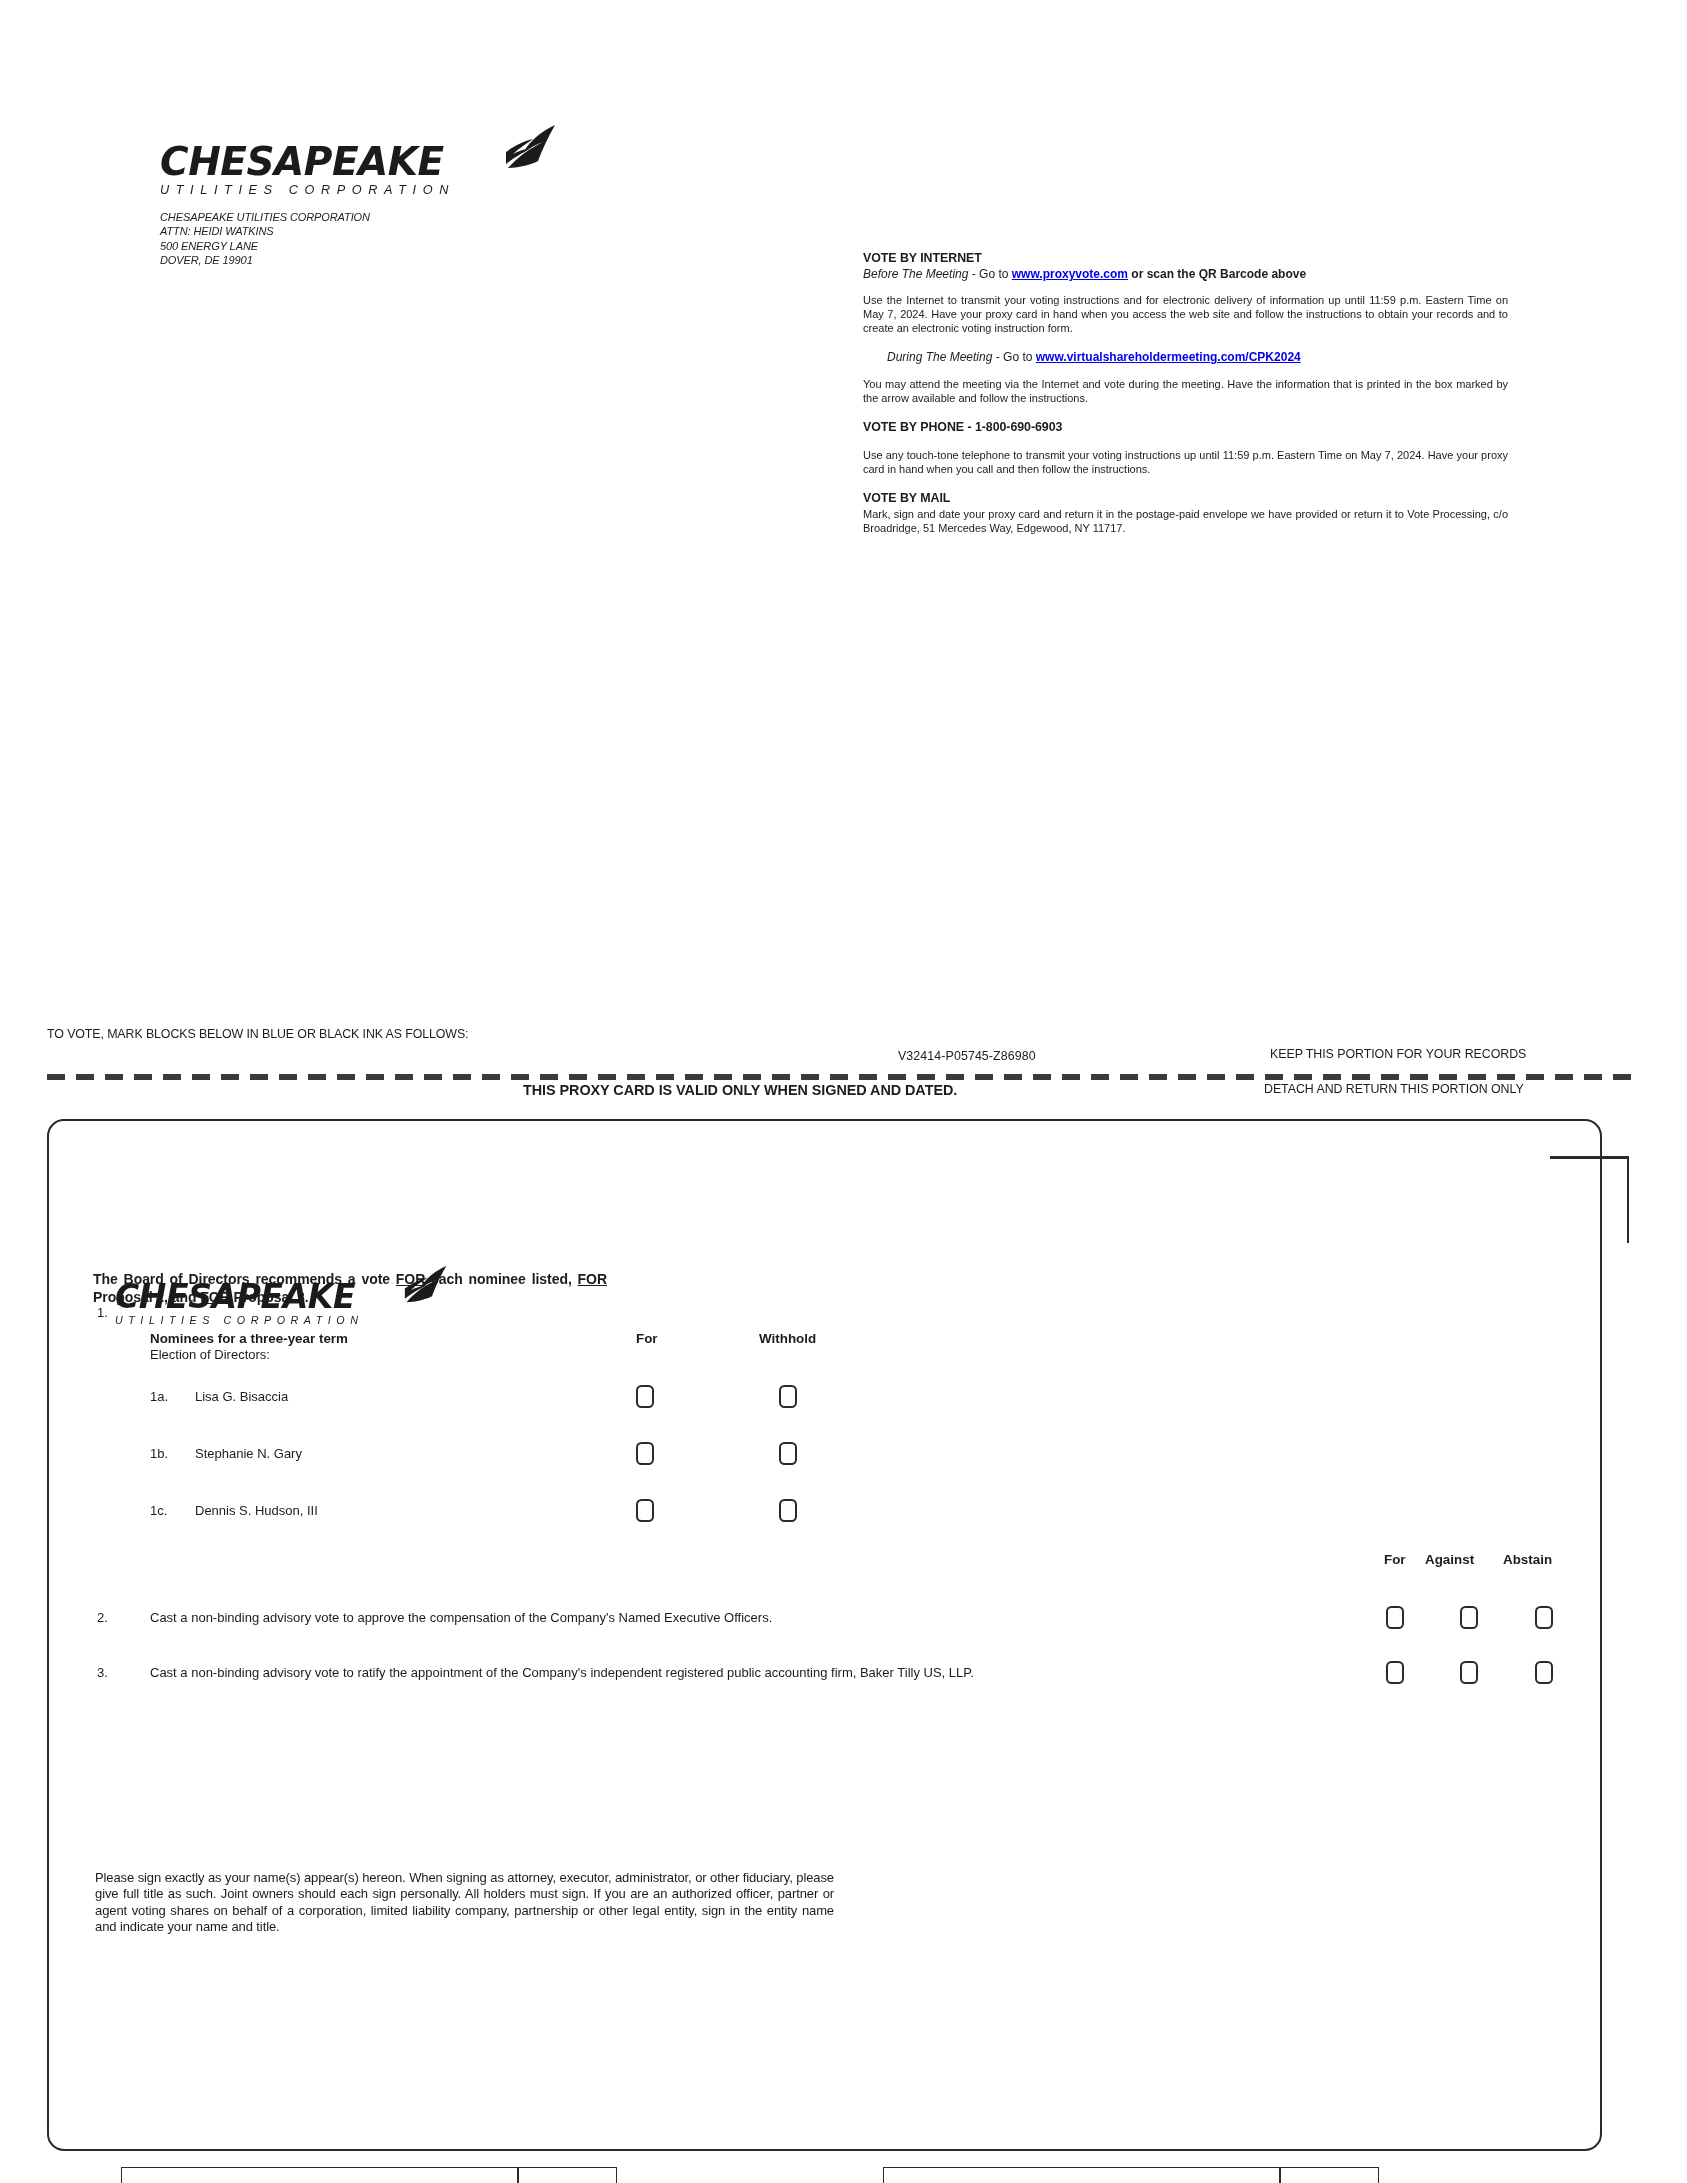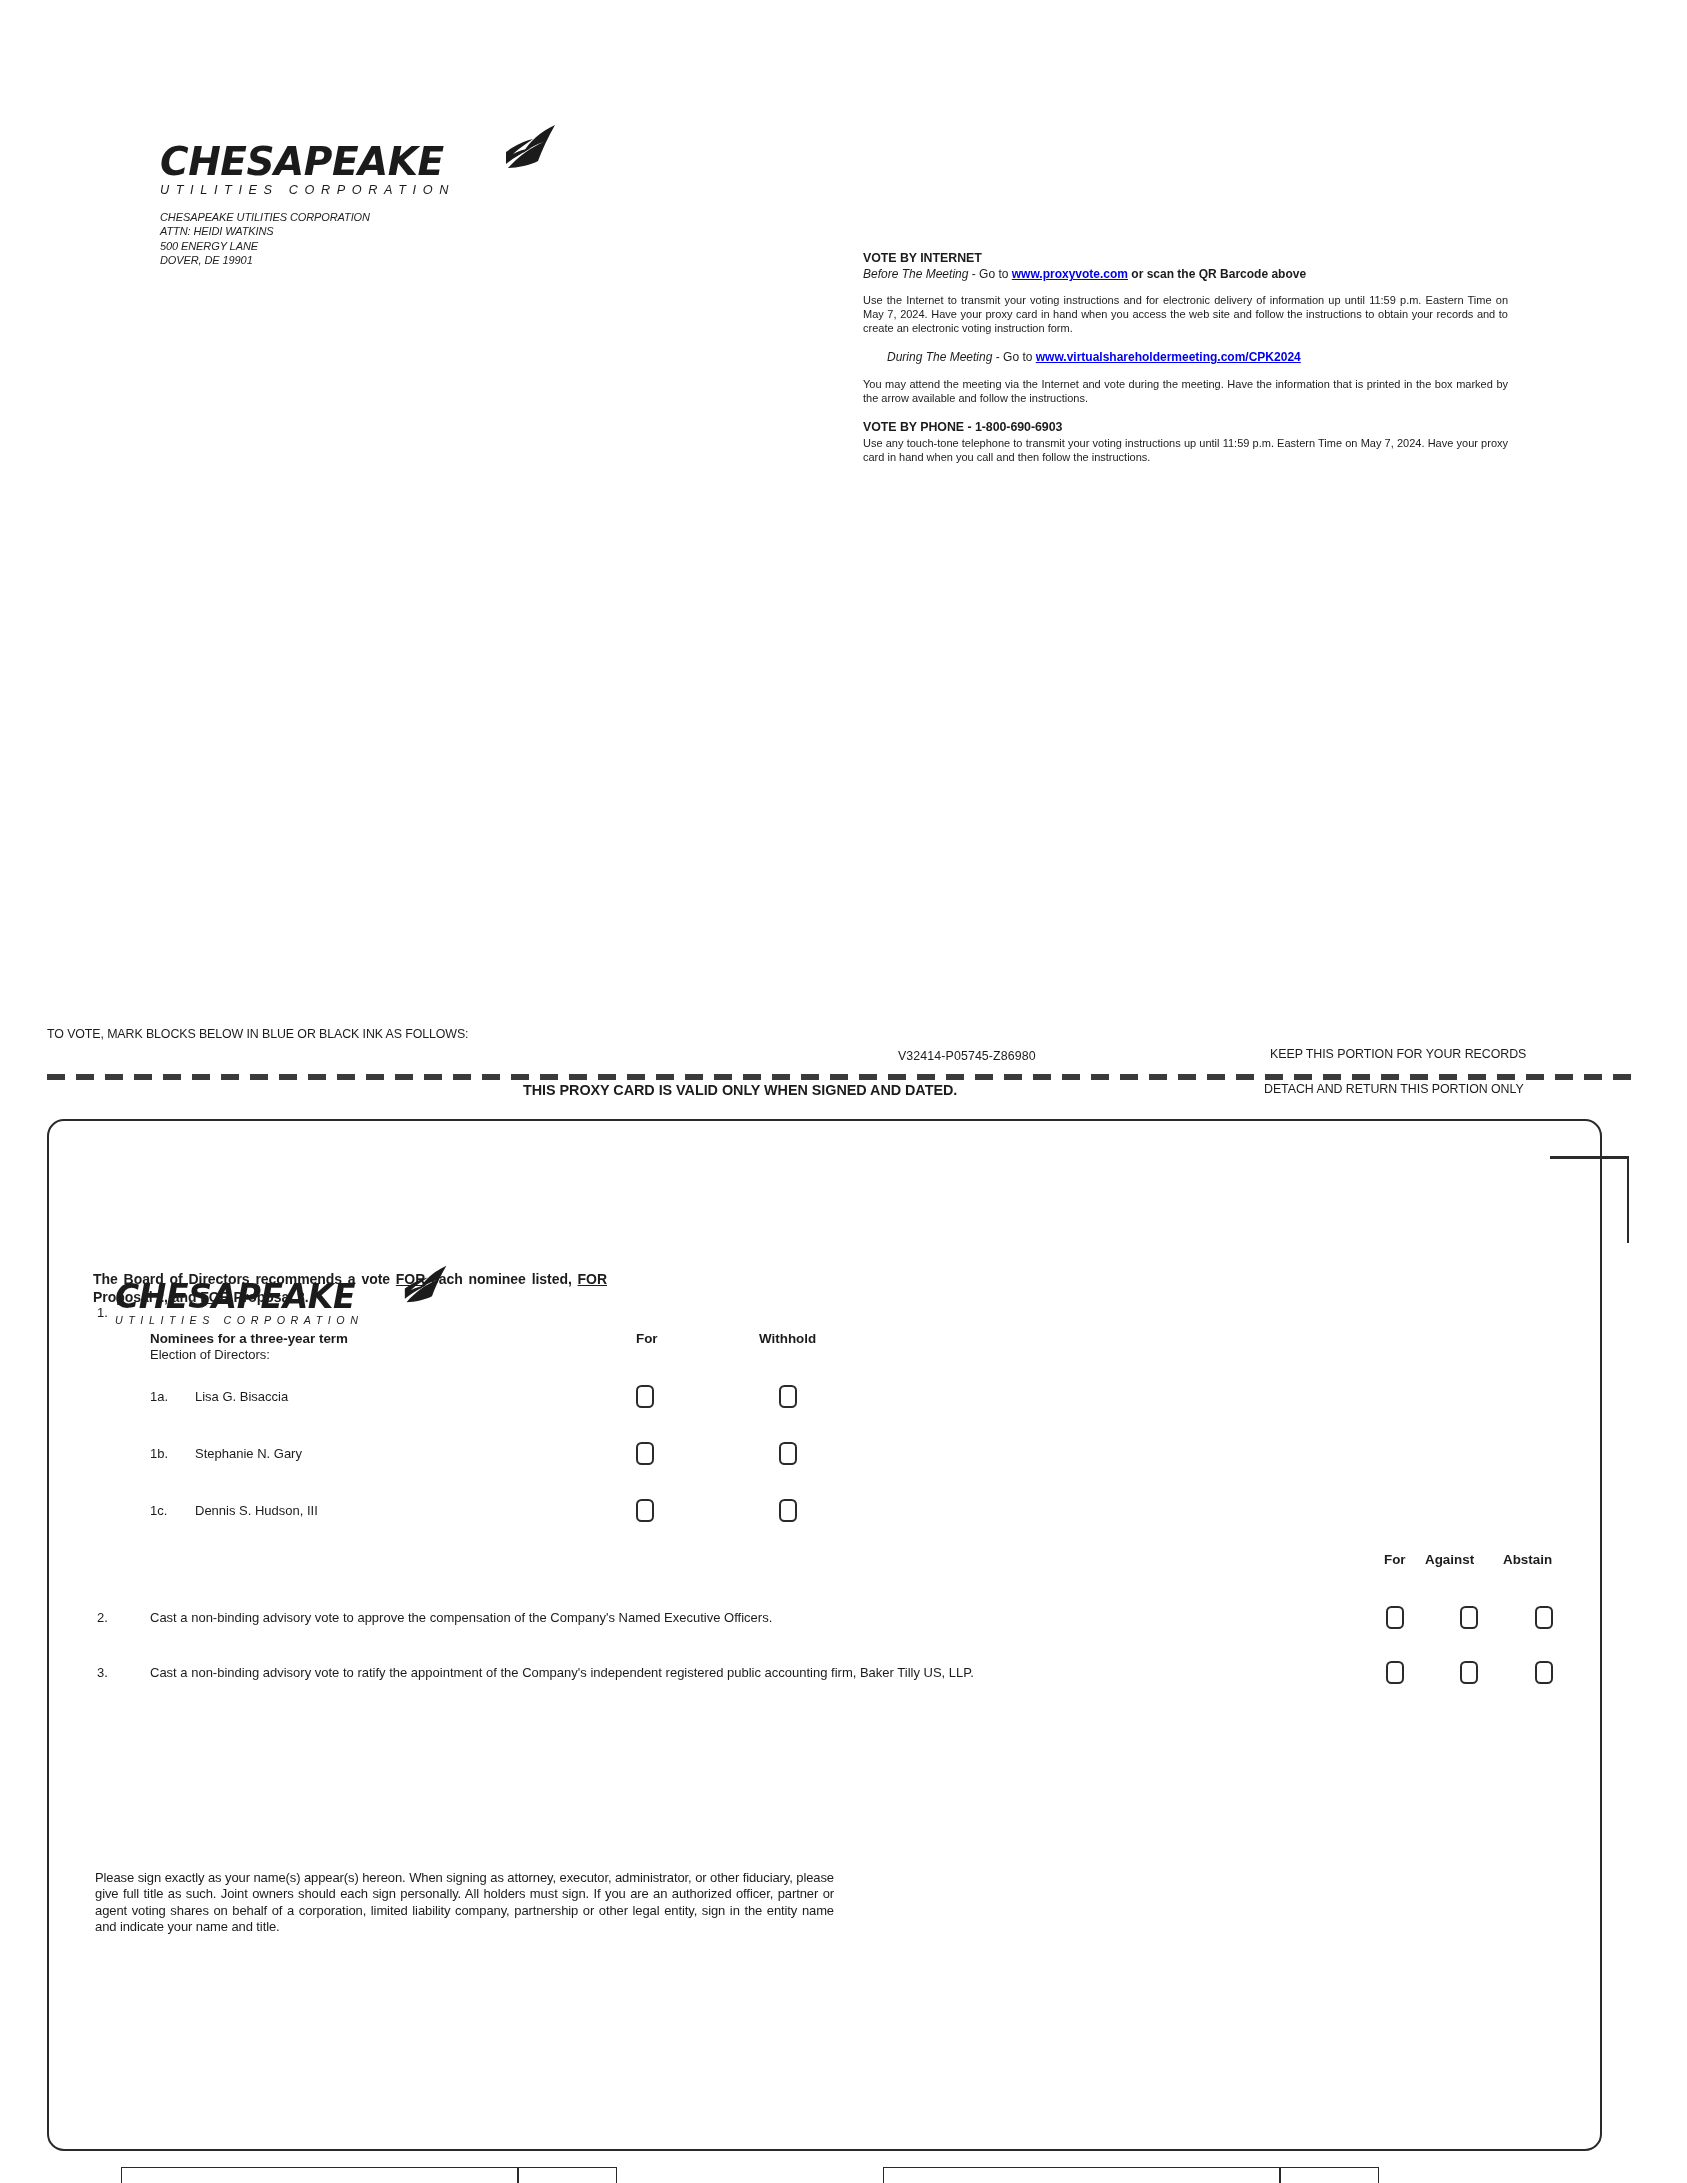--- a/index.html
+++ b/index.html
@@ -235,23 +235,27 @@
       </p>
       <p class="ins-body">Use the Internet to transmit your voting instructions and for electronic delivery of information up until 11:59 p.m. Eastern Time on May 7, 2024. Have your proxy card in hand when you access the web site and follow the instructions to obtain your records and to create an electronic voting instruction form.</p>
       <p class="ins-lead ins-gap">
         <span class="i">During The Meeting</span><span> - Go to </span><a class="ins-link" href="#">www.virtualshareholdermeeting.com/CPK2024</a>
       </p>
       <p class="ins-body">You may attend the meeting via the Internet and vote during the meeting. Have the information that is printed in the box marked by the arrow available and follow the instructions.</p>
     </div>
 
     <div style="margin-top:15px">
       <p class="ins-head">VOTE BY PHONE - 1-800-690-6903</p>
-      <p class="ins-body" style="margin-top:1px">Use any touch-tone telephone to transmit your voting instructions up until 11:59 p.m. Eastern Time on May 7, 2024. Have your proxy card in hand when you call and then follow the instructions.</p>
-    </div>
-
+      <p class="ins-body" style="margin-top:13px">Use any touch-tone telephone to transmit your voting instructions up until 11:59 p.m. Eastern Time on May 7, 2024. Have your proxy card in hand when you call and then follow the instructions.</p>
+    </div>
+
+    <div style="margin-top:15px">
+      <p class="ins-head">VOTE BY MAIL</p>
+      <p class="ins-body" style="margin-top:1px">Mark, sign and date your proxy card and return it in the postage-paid envelope we have provided or return it to Vote Processing, c/o Broadridge, 51 Mercedes Way, Edgewood, NY 11717.</p>
+    </div>
   </div>
 
   <div class="abs" id="tovote">TO VOTE, MARK BLOCKS BELOW IN BLUE OR BLACK INK AS FOLLOWS:</div>
   <div class="abs" id="ctrlnum">V32414-P05745-Z86980</div>
   <div class="abs" id="keep-records">KEEP THIS PORTION FOR YOUR RECORDS</div>
   <div class="abs" id="dashrule"></div>
   <div class="abs" id="detach-return">DETACH AND RETURN THIS PORTION ONLY</div>
   <div class="abs" id="valid-when">THIS PROXY CARD IS VALID ONLY WHEN SIGNED AND DATED.</div>
 
   <div class="abs" id="card"></div>

